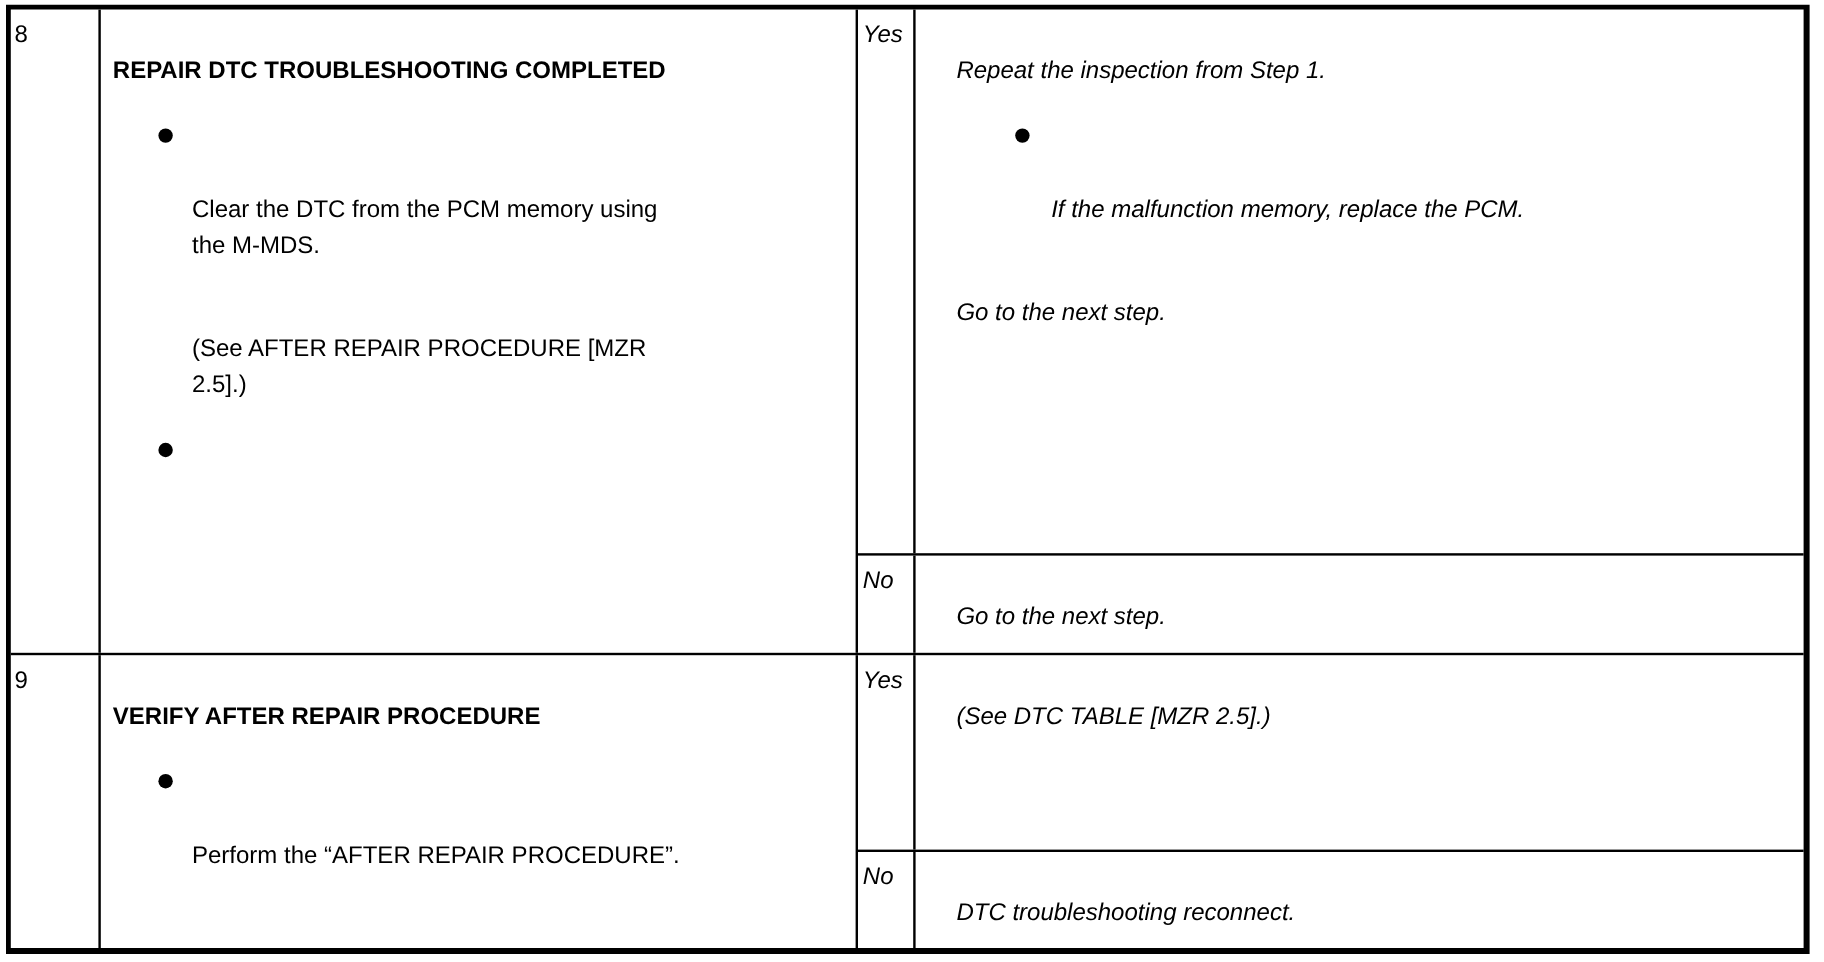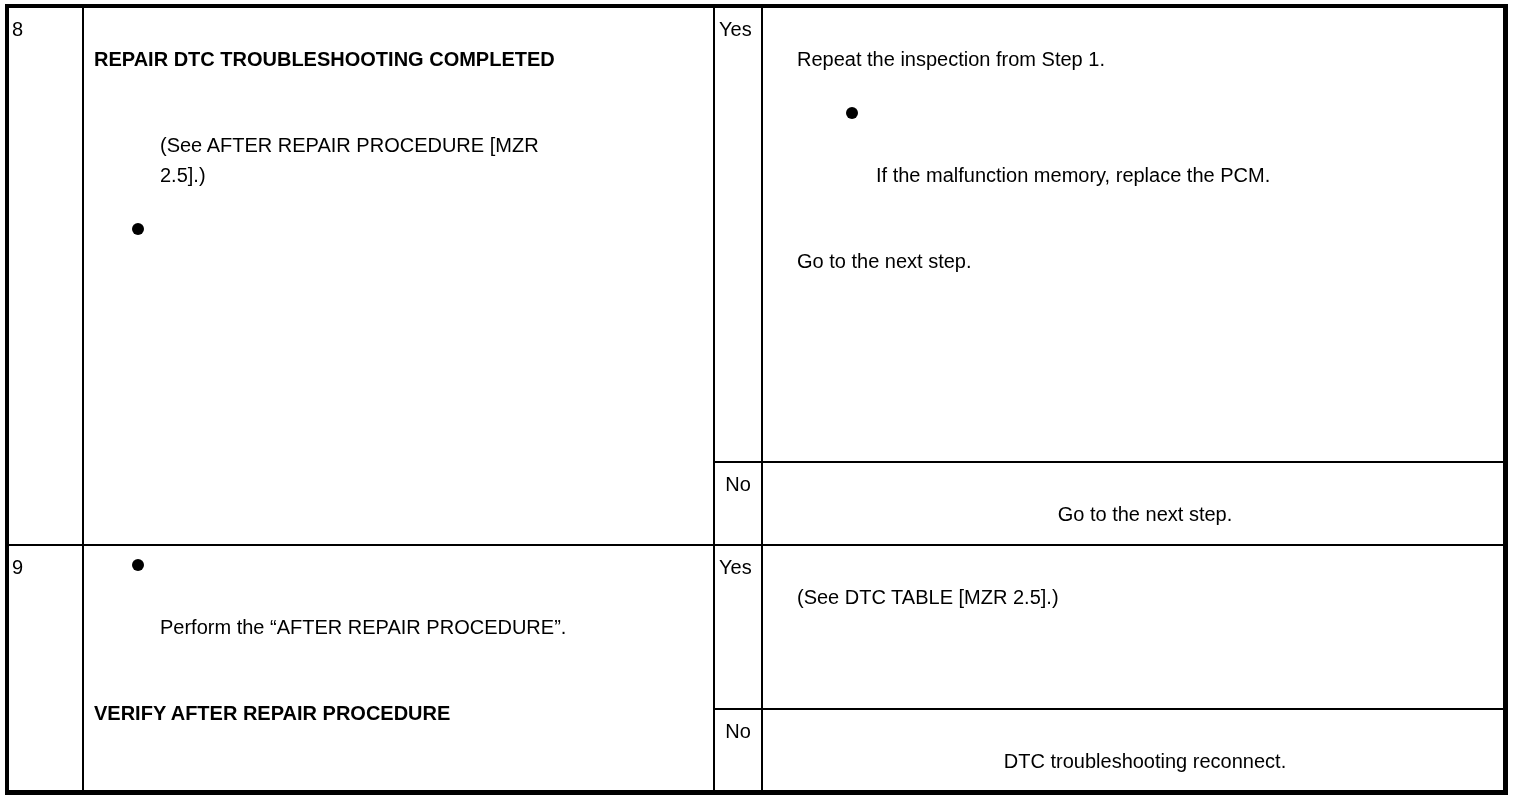--- a/index.html
+++ b/index.html
@@ -36,25 +36,25 @@
     padding: 6px 3px;
   }
   .insp-col {
     width: 631px;
     border-right: 2px solid #000000;
     padding: 6px 10px;
     --indent: 66px;
     --dot-left: 38px;
   }
   .right-col { flex: 1; display: flex; flex-direction: column; }
-  .sub-row { display: flex; }
+  .sub-row { display: flex; font-style: italic; }
   .sub-yes { border-bottom: 2px solid #000000; }
   .row-8 .sub-yes { height: 455px; }
   .row-9 .sub-yes { height: 164px; }
-  .sub-no { flex: 1; text-align: center; }
+  .sub-no { flex: 1; }
   .yn-col {
     width: 48px;
     border-right: 2px solid #000000;
     padding: 6px 4px;
   }
   .action-col {
     flex: 1;
     padding: 6px 10px;
     margin-left: 24px;
     --indent: 79px;
@@ -84,20 +84,24 @@
 <div class="page">
   <div class="tbl">
 
     <section class="step-row row-8">
       <div class="cell step-col">
         <p class="para">8</p>
       </div>
       <div class="cell insp-col">
         <p class="para title">
           <span class="ptext">REPAIR DTC TROUBLESHOOTING COMPLETED</span></p>
+        <p class="para bullet">
+          <span class="dot"></span>
+          <span class="ptext">Clear the DTC from the PCM memory using
+the M-MDS.</span></p>
         <p class="para note">
           <span class="ptext">(See AFTER REPAIR PROCEDURE [MZR
 2.5].)</span></p>
         <p class="para bullet">
           <span class="dot"></span>
           </p>
 
       </div>
       <div class="right-col">
         <div class="sub-row sub-yes">
@@ -124,25 +128,25 @@
           </div>
         </div>
       </div>
     </section>
 
     <section class="step-row row-9">
       <div class="cell step-col">
         <p class="para">9</p>
       </div>
       <div class="cell insp-col">
+        <p class="para title">
+          <span class="ptext">VERIFY AFTER REPAIR PROCEDURE</span></p>
         <p class="para bullet">
           <span class="dot"></span>
           <span class="ptext">Perform the “AFTER REPAIR PROCEDURE”.</span></p>
-        <p class="para title">
-          <span class="ptext">VERIFY AFTER REPAIR PROCEDURE</span></p>
         <p class="para note">
           </p>
 
       </div>
       <div class="right-col">
         <div class="sub-row sub-yes">
           <div class="cell yn-col">
             <p class="para">Yes</p>
           </div>
           <div class="cell action-col">

